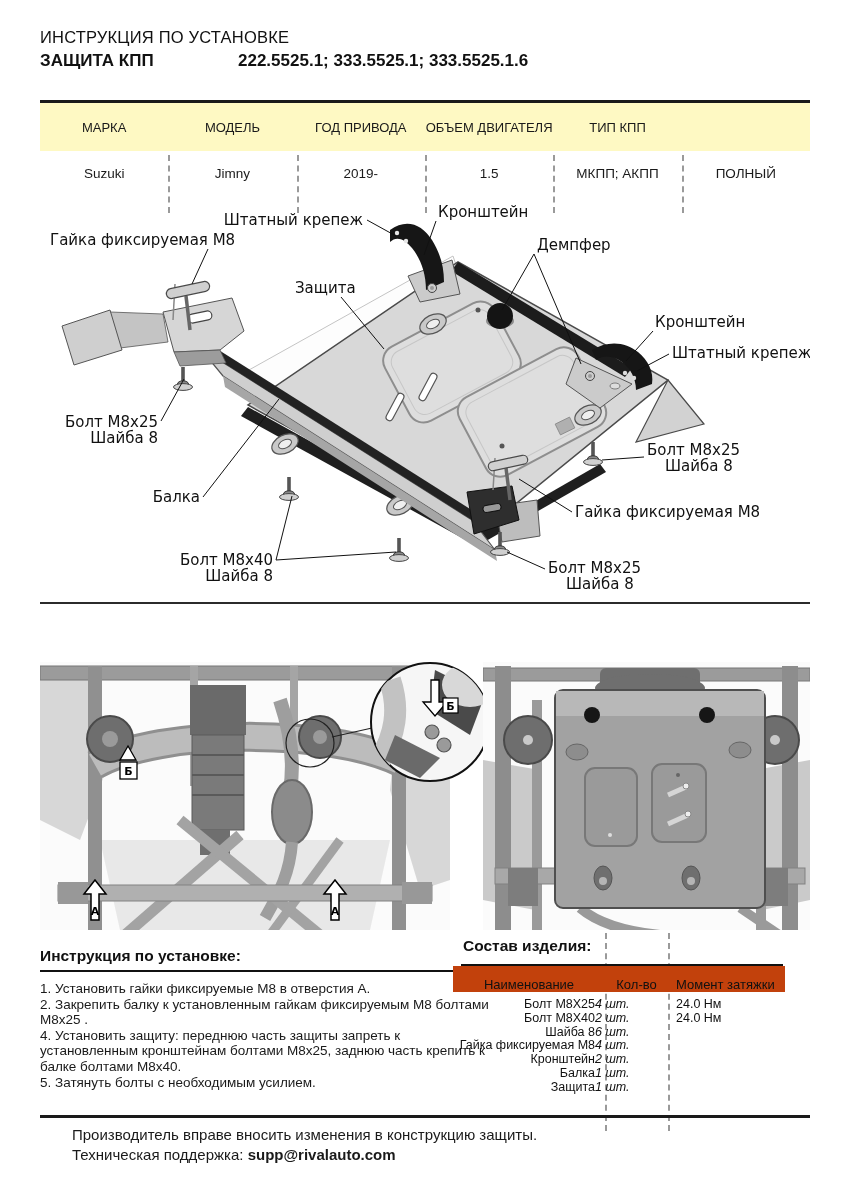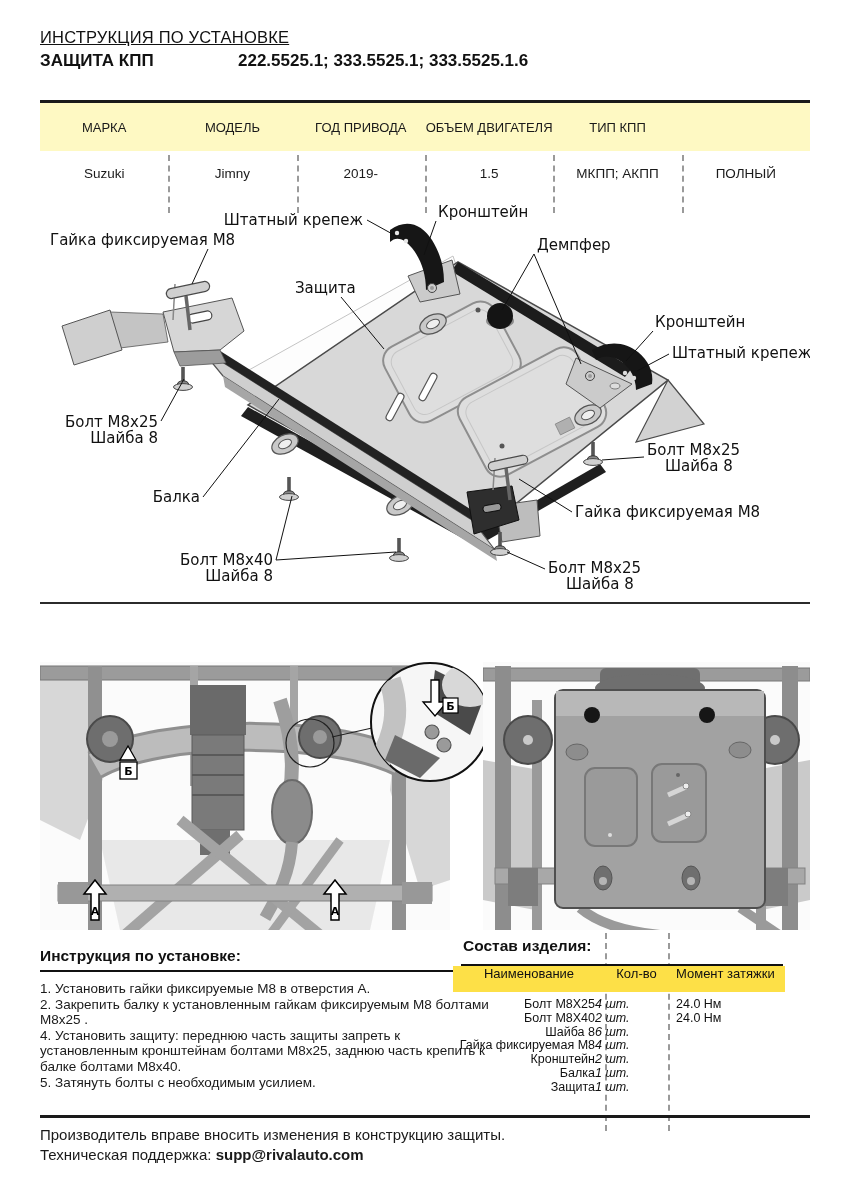--- a/index.html
+++ b/index.html
@@ -1,20 +1,20 @@
 <!DOCTYPE html>
 <html><head>
 <meta charset="utf-8">
 <style>
   html,body{margin:0;padding:0;background:#fff;}
   .page{position:relative;width:849px;height:1200px;background:#fff;overflow:hidden;
         font-family:"Liberation Sans","DejaVu Sans",sans-serif;color:#111;}
   
   .hdr{position:absolute;left:40px;top:28px;width:770px;}
-  .hdr-line1{font-size:16.5px;letter-spacing:.2px;text-decoration:underline;}
+  .hdr-line1{font-size:16.5px;letter-spacing:.2px;}
   .hdr-line2{margin-top:4px;font-size:17px;font-weight:bold;}
   .hdr-line2 .prod{display:inline-block;width:198px;}
   
   .spec{position:absolute;left:40px;top:100px;width:770px;height:110px;border-top:3px solid #1a1a1a;box-sizing:border-box;}
   .spec .dash{position:absolute;top:0;height:110px;width:0;border-left:2px dashed #9a9a9a;}
   .spec-head{position:absolute;left:0;top:0;width:770px;height:48px;background:#fef9c3;display:flex;}
   .spec-row{position:absolute;left:0;top:48px;width:770px;height:44px;display:flex;}
   .spec-head .cell,.spec-row .cell{width:128.33px;display:flex;align-items:center;justify-content:center;
       text-align:center;font-size:13px;line-height:15px;color:#1a1a1a;}
   .spec-row .cell{font-size:13.5px;}
@@ -30,32 +30,32 @@
   
   .install{position:absolute;left:40px;top:947px;width:455px;}
   .sec-title{font-size:15.5px;font-weight:bold;color:#111;}
   .sec-underline{margin-top:5px;width:433px;height:2px;background:#111;}
   #steps{margin-top:9px;font-size:13.5px;line-height:15.6px;color:#1a1a1a;}
   
   .parts{position:absolute;left:453px;top:933px;width:332px;height:200px;}
   .parts .dash{position:absolute;top:0;height:198px;width:0;border-left:2px dashed #9a9a9a;}
   .parts-title{position:absolute;left:10px;top:4px;}
   .parts-line{position:absolute;left:8px;top:31px;width:322px;height:2px;background:#111;}
-  .parts-head{position:absolute;left:0;top:33px;width:332px;height:26px;background:#fde047;display:flex;align-items:flex-start;font-size:13px;}
+  .parts-head{position:absolute;left:0;top:33px;width:332px;height:26px;background:#c2410c;display:flex;align-items:flex-end;font-size:13px;}
   .ph1{width:152px;text-align:center;}
   .ph2{width:63px;text-align:center;}
   .ph3{padding-left:8px;}
   #parts-rows{position:absolute;left:0;top:64px;width:332px;font-size:12.5px;}
   .prow{display:flex;height:13.8px;align-items:center;}
   .pc1{width:142px;text-align:right;}
   .pc2{width:73px;text-align:left;font-style:italic;}
   .pc3{padding-left:8px;}
   
   .footer{position:absolute;left:40px;top:1126px;font-size:15px;color:#1a1a1a;}
-  .footer div{margin-bottom:3px;}
+  .footer div{margin-bottom:3px;margin-left:32px;}
   .footer b{font-weight:bold;}
 </style>
 </head>
 <body>
 
 <div class="page">
 
   <div class="hdr">
     <div class="hdr-line1">ИНСТРУКЦИЯ ПО УСТАНОВКЕ</div>
     <div class="hdr-line2">

